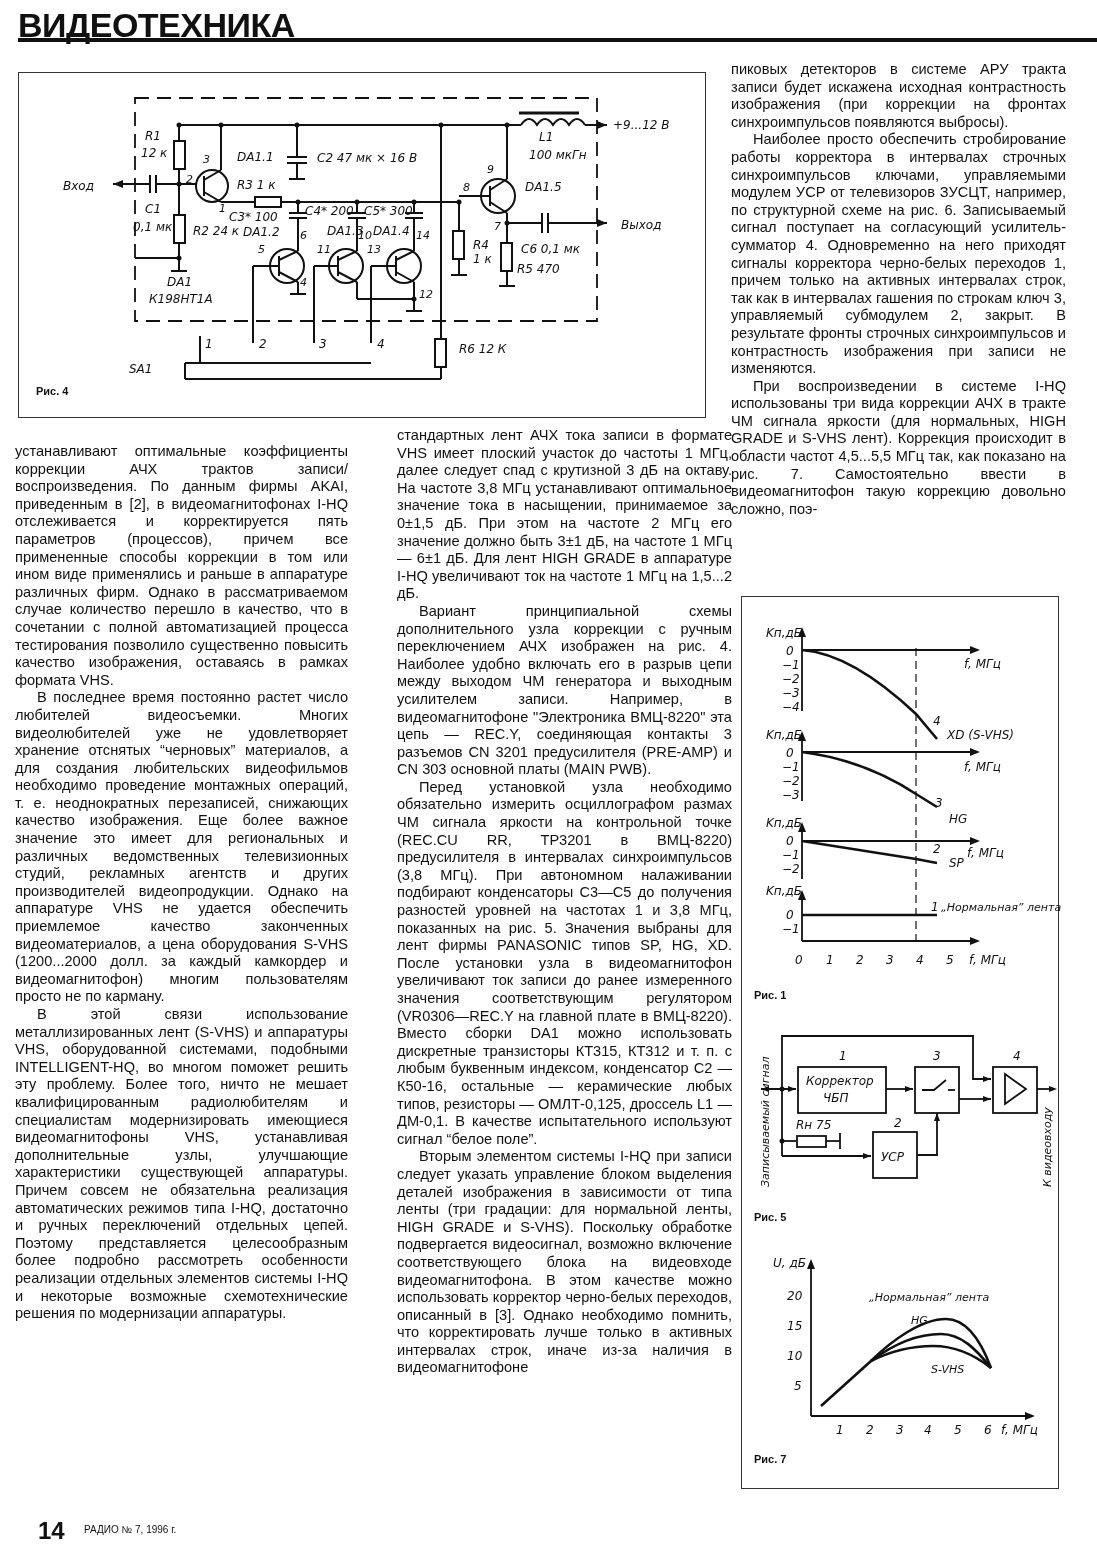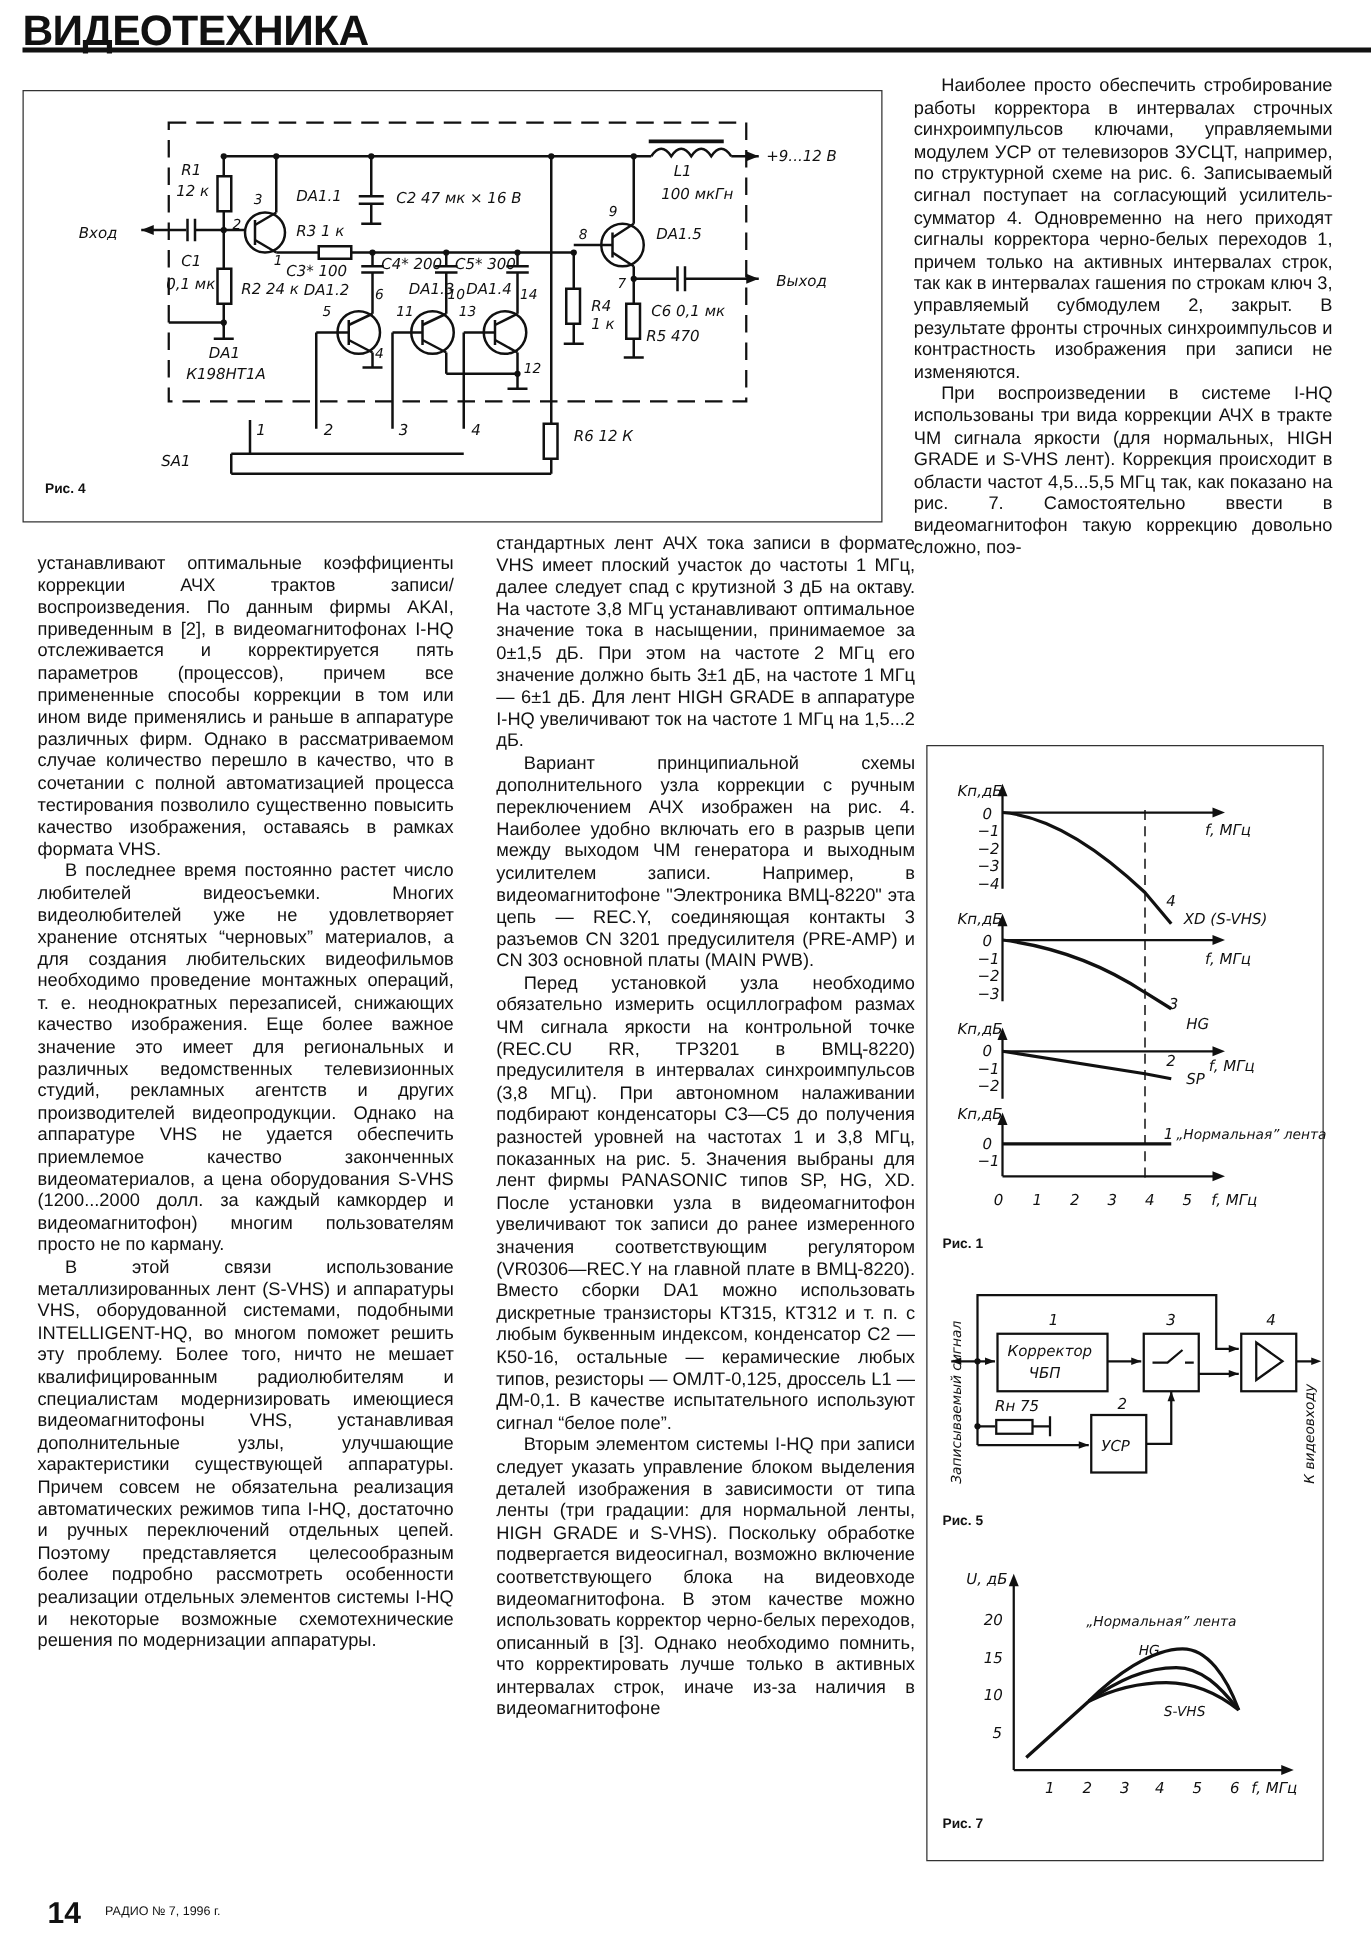--- a/index.html
+++ b/index.html
@@ -199,34 +199,35 @@
       <text x="415" y="238" font-size="11">14</text>
       <text x="418" y="297" font-size="11">12</text>
       <text x="462" y="190" font-size="11">8</text>
       <text x="486" y="172" font-size="11">9</text>
       <text x="493" y="229" font-size="11">7</text>
     </g>
   </svg>
   <div class="fig-caption" style="left:17px; top:312px;">Рис. 4</div>
 </div>
 
-<div class="col" style="left:30px; top:443px; width:333px;">
+<div class="col" style="left:15px; top:443px; width:333px;">
   <p>устанавливают оптимальные коэффициенты коррекции АЧХ трактов записи/воспроизведения. По данным фирмы AKAI, приведенным в [2], в видеомагнитофонах I-HQ отслеживается и корректируется пять параметров (процессов), причем все примененные способы коррекции в том или ином виде применялись и раньше в аппаратуре различных фирм. Однако в рассматриваемом случае количество перешло в качество, что в сочетании с полной автоматизацией процесса тестирования позволило существенно повысить качество изображения, оставаясь в рамках формата VHS.</p>
   <p class="ind">В последнее время постоянно растет число любителей видеосъемки. Многих видеолюбителей уже не удовлетворяет хранение отснятых “черновых” материалов, а для создания любительских видеофильмов необходимо проведение монтажных операций, т. е. неоднократных перезаписей, снижающих качество изображения. Еще более важное значение это имеет для региональных и различных ведомственных телевизионных студий, рекламных агентств и других производителей видеопродукции. Однако на аппаратуре VHS не удается обеспечить приемлемое качество законченных видеоматериалов, а цена оборудования S-VHS (1200...2000 долл. за каждый камкордер и видеомагнитофон) многим пользователям просто не по карману.</p>
   <p class="ind">В этой связи использование металлизированных лент (S-VHS) и аппаратуры VHS, оборудованной системами, подобными INTELLIGENT-HQ, во многом поможет решить эту проблему. Более того, ничто не мешает квалифицированным радиолюбителям и специалистам модернизировать имеющиеся видеомагнитофоны VHS, устанавливая дополнительные узлы, улучшающие характеристики существующей аппаратуры. Причем совсем не обязательна реализация автоматических режимов типа I-HQ, достаточно и ручных переключений отдельных цепей. Поэтому представляется целесообразным более подробно рассмотреть особенности реализации отдельных элементов системы I-HQ и некоторые возможные схемотехнические решения по модернизации аппаратуры.</p>
 </div>
 
 <div class="col" style="left:385px; top:427px; width:335px;margin-left:12px;">
   <p>стандартных лент АЧХ тока записи в формате VHS имеет плоский участок до частоты 1 МГц, далее следует спад с крутизной 3 дБ на октаву. На частоте 3,8 МГц устанавливают оптимальное значение тока в насыщении, принимаемое за 0±1,5 дБ. При этом на частоте 2 МГц его значение должно быть 3±1 дБ, на частоте 1 МГц — 6±1 дБ. Для лент HIGH GRADE в аппаратуре I-HQ увеличивают ток на частоте 1 МГц на 1,5...2 дБ.</p>
   <p class="ind">Вариант принципиальной схемы дополнительного узла коррекции с ручным переключением АЧХ изображен на рис. 4. Наиболее удобно включать его в разрыв цепи между выходом ЧМ генератора и выходным усилителем записи. Например, в видеомагнитофоне "Электроника ВМЦ-8220" эта цепь — REC.Y, соединяющая контакты 3 разъемов CN 3201 предусилителя (PRE-AMP) и CN 303 основной платы (MAIN PWB).</p>
   <p class="ind">Перед установкой узла необходимо обязательно измерить осциллографом размах ЧМ сигнала яркости на контрольной точке (REC.CU RR, TP3201 в ВМЦ-8220) предусилителя в интервалах синхроимпульсов (3,8 МГц). При автономном налаживании подбирают конденсаторы С3—С5 до получения разностей уровней на частотах 1 и 3,8 МГц, показанных на рис. 5. Значения выбраны для лент фирмы PANASONIC типов SP, HG, XD. После установки узла в видеомагнитофон увеличивают ток записи до ранее измеренного значения соответствующим регулятором (VR0306—REC.Y на главной плате в ВМЦ-8220). Вместо сборки DA1 можно использовать дискретные транзисторы КТ315, КТ312 и т. п. с любым буквенным индексом, конденсатор С2 — К50-16, остальные — керамические любых типов, резисторы — ОМЛТ-0,125, дроссель L1 — ДМ-0,1. В качестве испытательного используют сигнал “белое поле”.</p>
   <p class="ind">Вторым элементом системы I-HQ при записи следует указать управление блоком выделения деталей изображения в зависимости от типа ленты (три градации: для нормальной ленты, HIGH GRADE и S-VHS). Поскольку обработке подвергается видеосигнал, возможно включение соответствующего блока на видеовходе видеомагнитофона. В этом качестве можно использовать корректор черно-белых переходов, описанный в [3]. Однако необходимо помнить, что корректировать лучше только в активных интервалах строк, иначе из-за наличия в видеомагнитофоне</p>
 </div>
 
 <div class="col" style="left:731px; top:61px; width:335px;">
+  <p>пиковых детекторов в системе АРУ тракта записи будет искажена исходная контрастность изображения (при коррекции на фронтах синхроимпульсов появляются выбросы).</p>
   <p class="ind">Наиболее просто обеспечить стробирование работы корректора в интервалах строчных синхроимпульсов ключами, управляемыми модулем УСР от телевизоров ЗУСЦТ, например, по структурной схеме на рис. 6. Записываемый сигнал поступает на согласующий усилитель-сумматор 4. Одновременно на него приходят сигналы корректора черно-белых переходов 1, причем только на активных интервалах строк, так как в интервалах гашения по строкам ключ 3, управляемый субмодулем 2, закрыт. В результате фронты строчных синхроимпульсов и контрастность изображения при записи не изменяются.</p>
   <p class="ind">При воспроизведении в системе I-HQ использованы три вида коррекции АЧХ в тракте ЧМ сигнала яркости (для нормальных, HIGH GRADE и S-VHS лент). Коррекция происходит в области частот 4,5...5,5 МГц так, как показано на рис. 7. Самостоятельно ввести в видеомагнитофон такую коррекцию довольно сложно, поэ-</p>
 </div>
 
 <div class="fig-box" style="left:741px; top:596px; width:318px; height:893px; border-width:1.2px;">
 
   <svg width="330" height="400" viewBox="741 596 330 400" style="position:absolute;left:0;top:0;">
     <g stroke="#111" stroke-width="1.8" fill="none">
       <line x1="801" y1="630" x2="801" y2="710"></line>
         <line x1="801" y1="649" x2="975" y2="649"></line>

